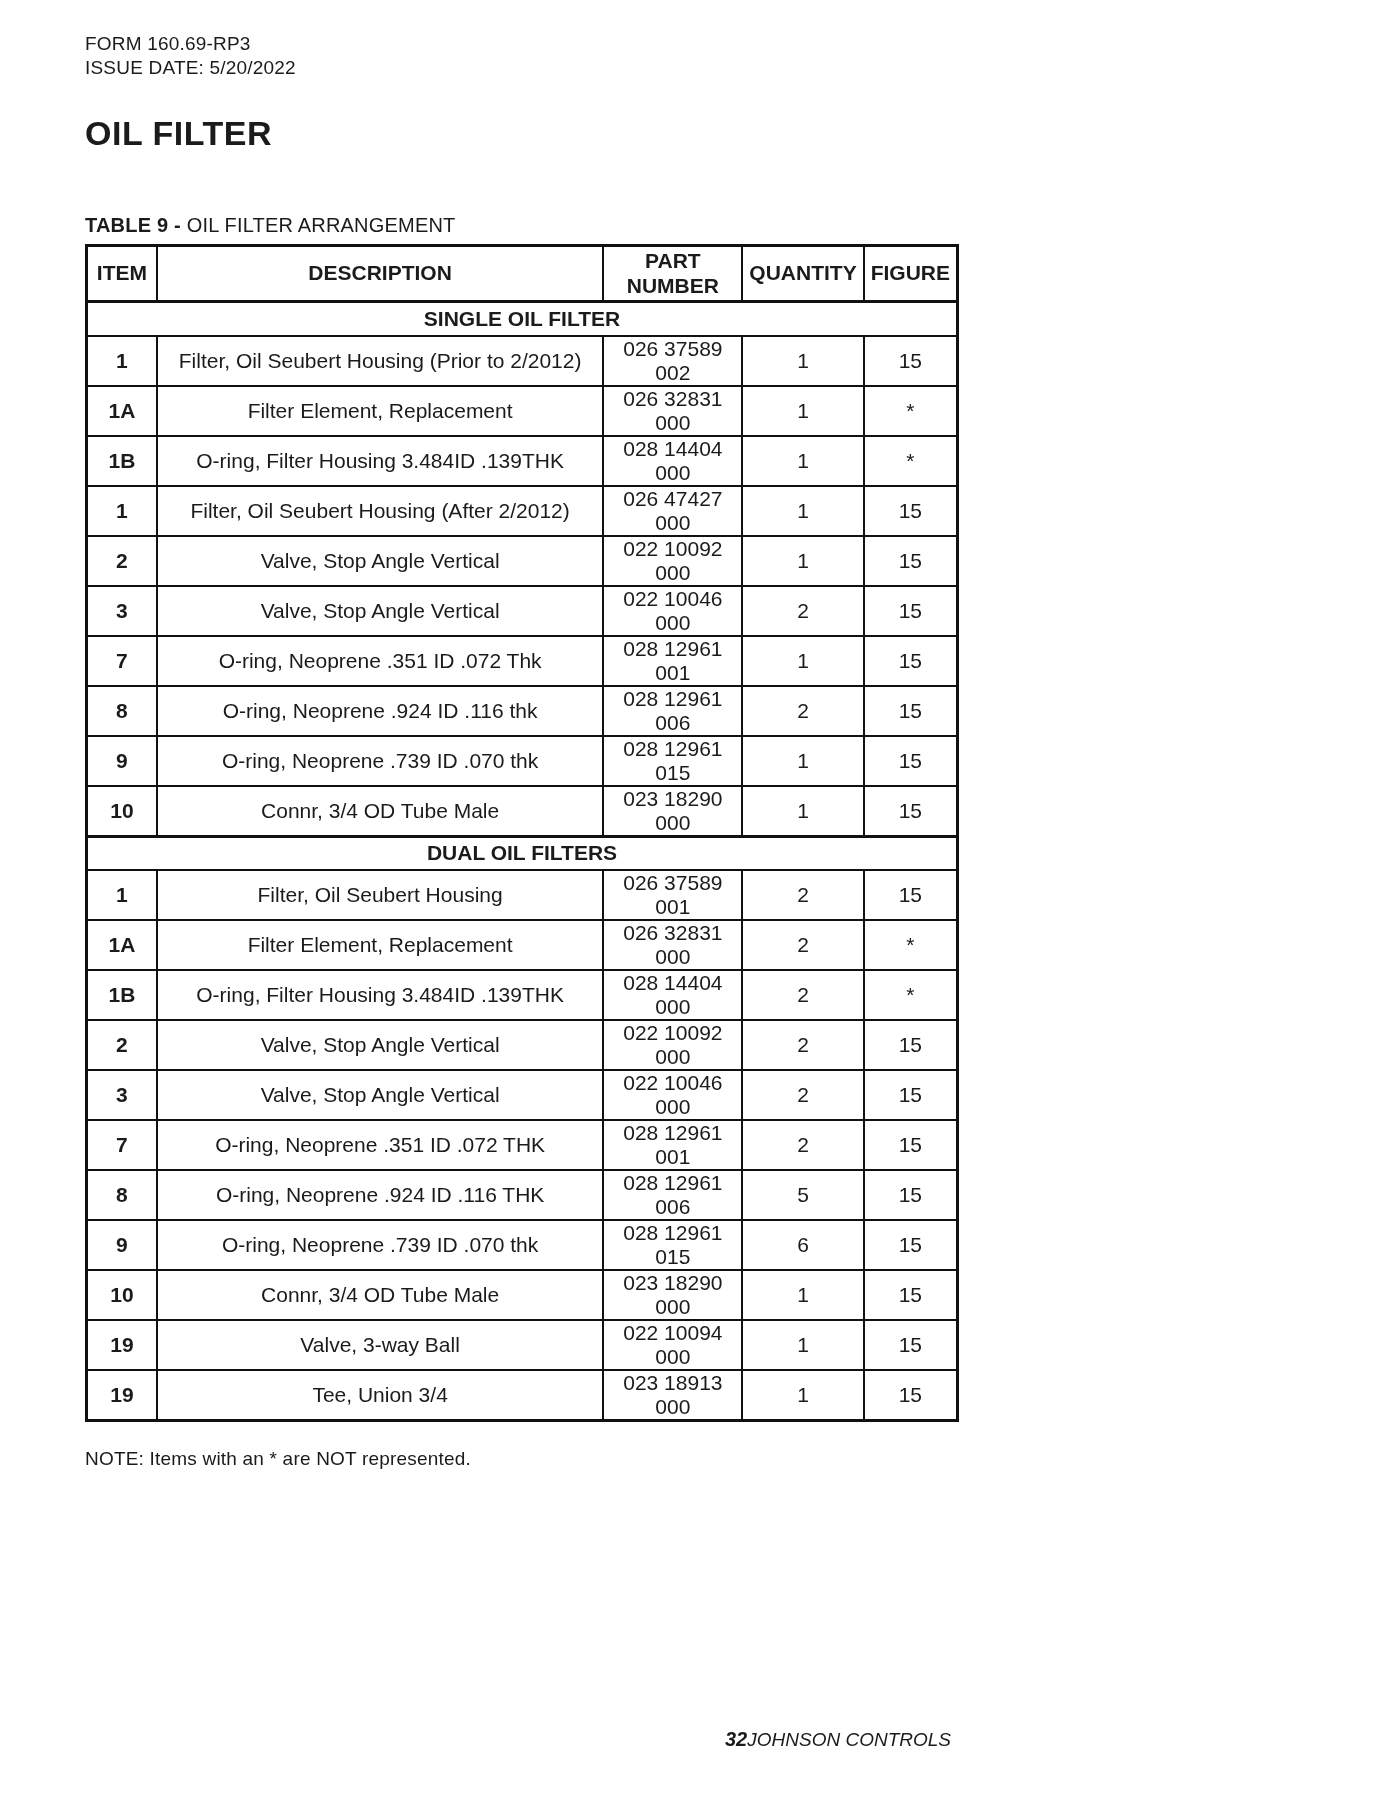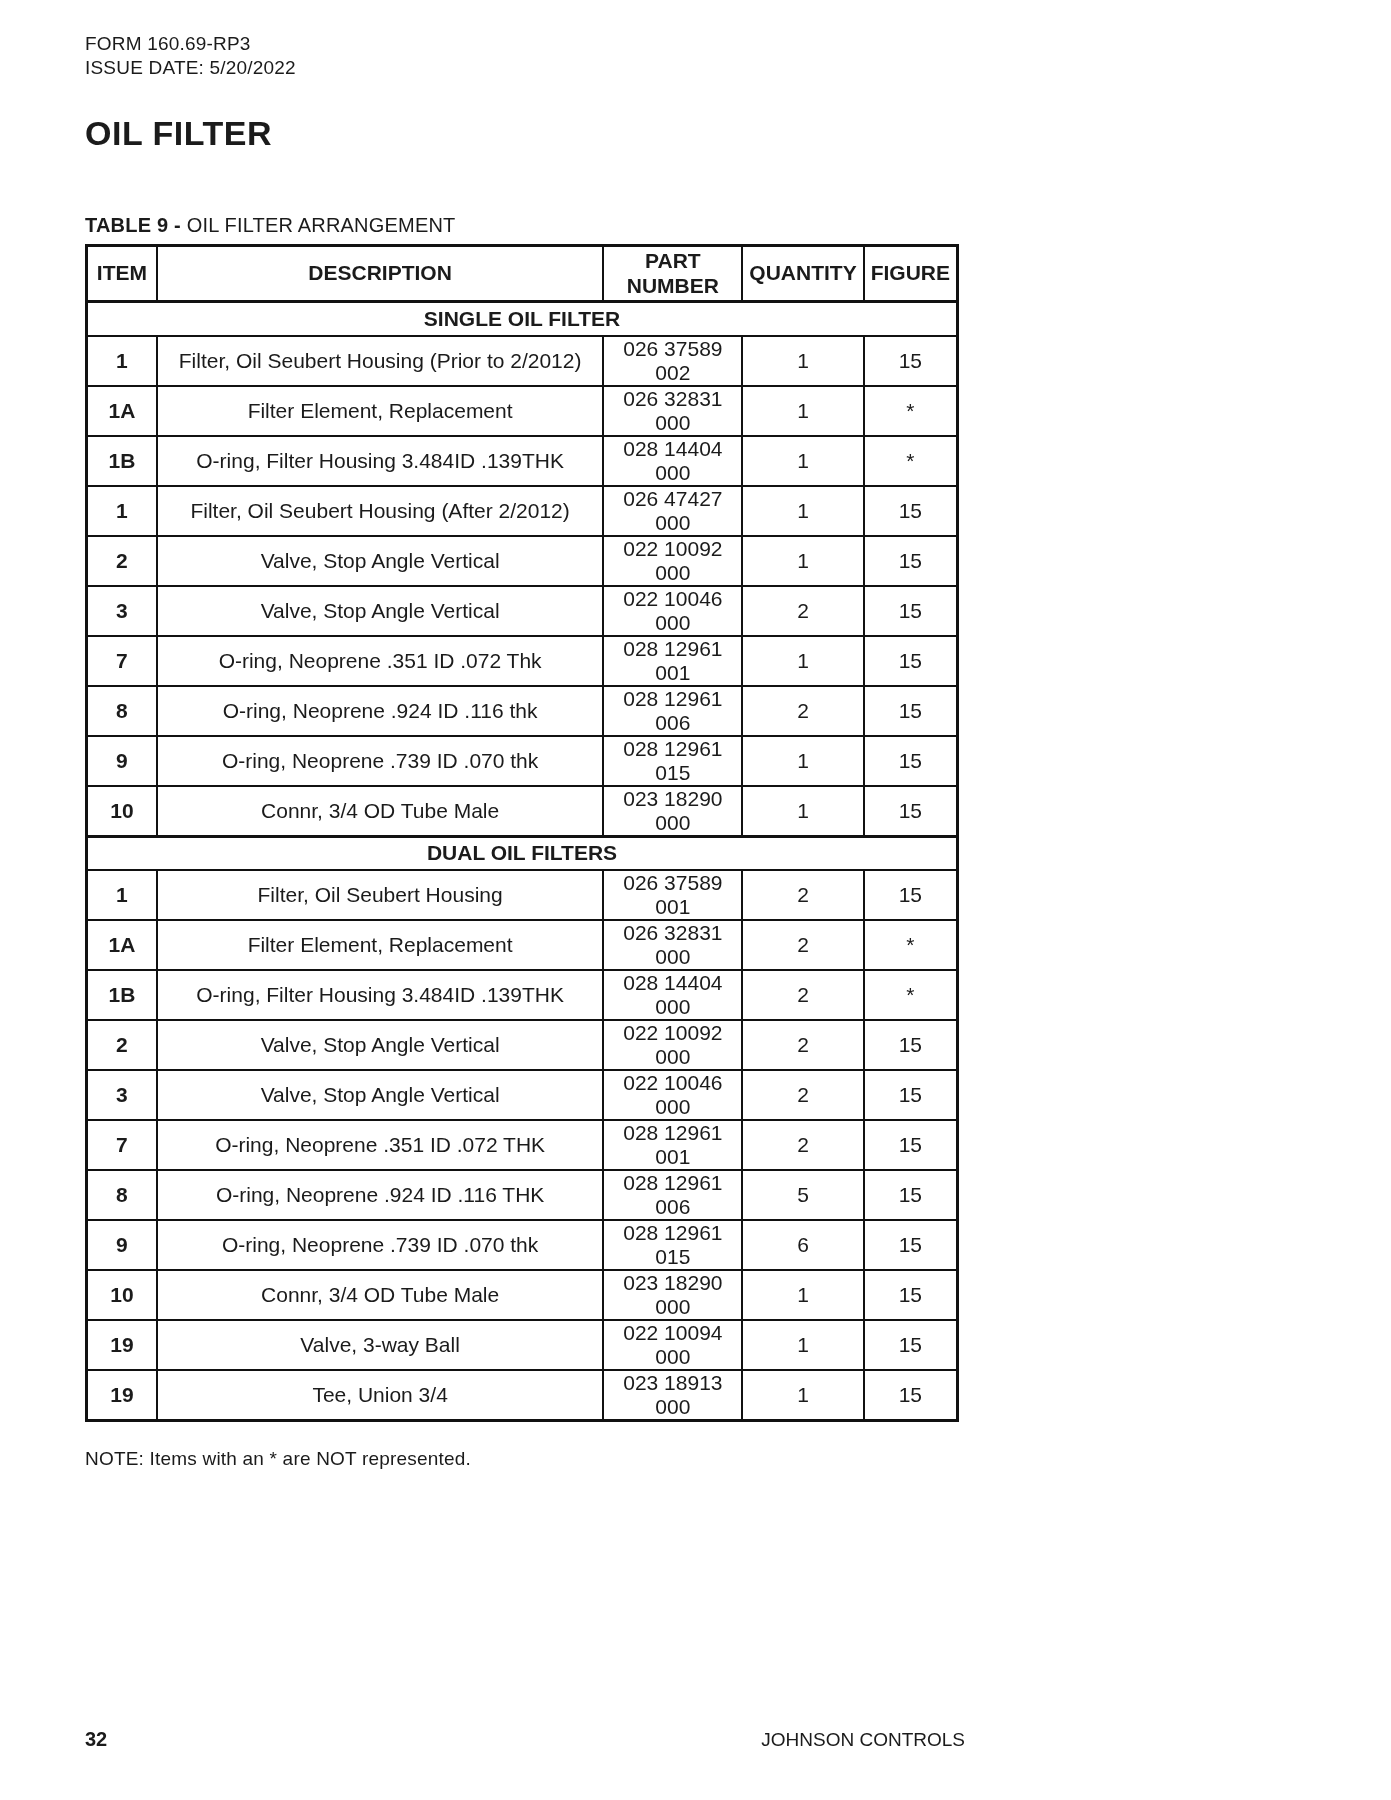--- a/index.html
+++ b/index.html
@@ -70,26 +70,27 @@
   td.col-item { font-weight: bold; }
   td.col-desc { text-align: left; padding-left: 13px; }
   .note {
     margin-top: 26px;
     font-size: 19px;
     letter-spacing: 0.2px;
   }
   .doc-footer {
     position: absolute;
     left: 85px;
-    right: 153px;
+    right: 167px;
     top: 1728px;
     display: flex;
-    justify-content: space-between;
+    justify-content: flex-end;
     align-items: baseline;
     font-size: 19px;
+    font-style: italic;
   }
   .doc-footer .page-num { font-weight: bold; font-size: 20px; }
 </style>
 </head>
 <body>
 
 <div class="page">
   <div class="content">
 
     <div class="doc-header">

